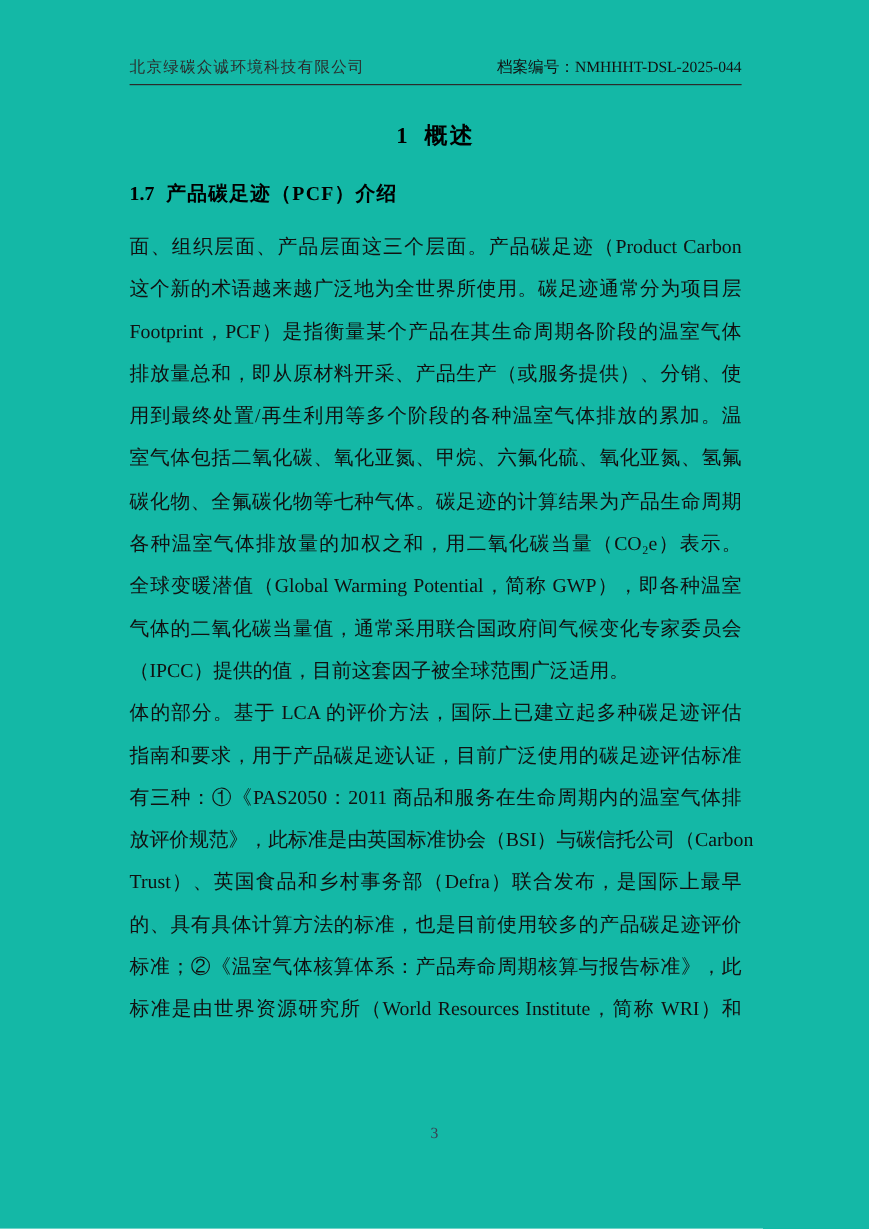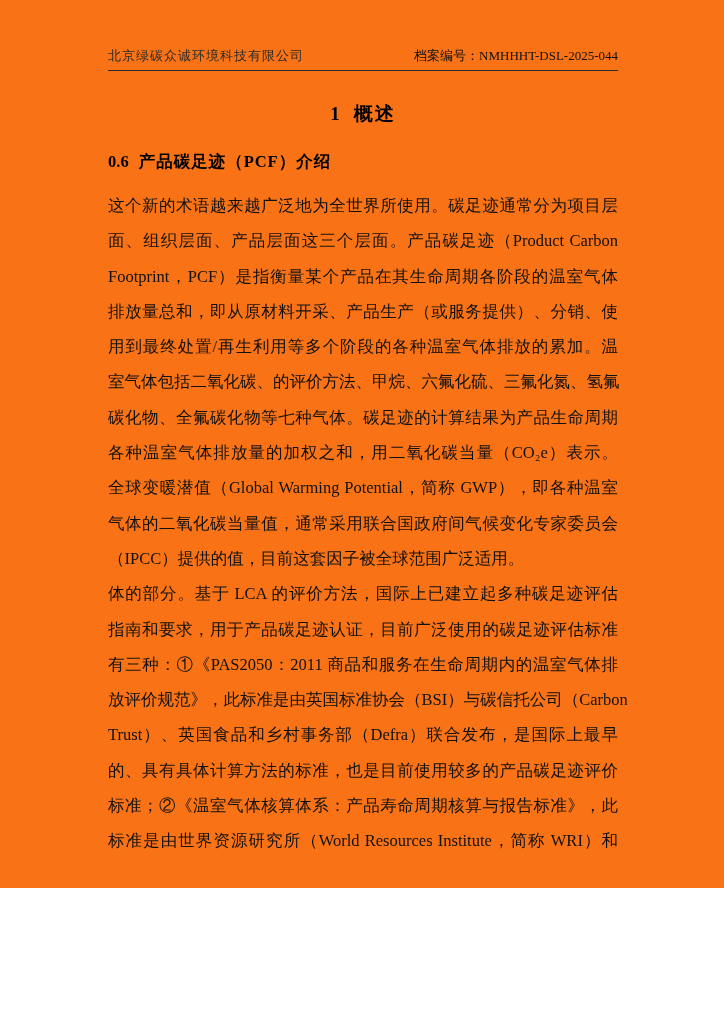--- a/index.html
+++ b/index.html
@@ -3,22 +3,22 @@
 <meta charset="utf-8">
 <style>
   html, body {
     margin: 0;
     padding: 0;
     background: #ffffff;
   }
   .page {
     position: relative;
     width: 724px;
-    height: 888px;
-    background: #f97316;
+    height: 1024px;
+    background: #14b8a6;
     font-family: "Liberation Serif", "DejaVu Serif", serif;
     color: #1a1a1a;
     overflow: hidden;
   }
   .content {
     position: absolute;
     left: 108px;
     top: 0;
     width: 510px;
   }
@@ -94,30 +94,30 @@
     <div class="doc-header">
       <span class="company">北京绿碳众诚环境科技有限公司</span>
       <span class="docno">档案编号：NMHHHT-DSL-2025-044</span>
     </div>
 
     <div class="h1">
       <span>1</span><span class="htxt">概述</span>
     </div>
 
     <div class="h2">
-      <span>0.6</span><span class="htxt">产品碳足迹（PCF）介绍</span>
+      <span>1.7</span><span class="htxt">产品碳足迹（PCF）介绍</span>
     </div>
 
     <div class="body-text">
+      <div class="bline">面、组织层面、产品层面这三个层面。产品碳足迹（Product Carbon</div>
       <div class="bline">这个新的术语越来越广泛地为全世界所使用。碳足迹通常分为项目层</div>
-      <div class="bline">面、组织层面、产品层面这三个层面。产品碳足迹（Product Carbon</div>
       <div class="bline">Footprint，PCF）是指衡量某个产品在其生命周期各阶段的温室气体</div>
       <div class="bline">排放量总和，即从原材料开采、产品生产（或服务提供）、分销、使</div>
       <div class="bline">用到最终处置/再生利用等多个阶段的各种温室气体排放的累加。温</div>
-      <div class="bline">室气体包括二氧化碳、的评价方法、甲烷、六氟化硫、三氟化氮、氢氟</div>
+      <div class="bline">室气体包括二氧化碳、氧化亚氮、甲烷、六氟化硫、氧化亚氮、氢氟</div>
       <div class="bline">碳化物、全氟碳化物等七种气体。碳足迹的计算结果为产品生命周期</div>
       <div class="bline">各种温室气体排放量的加权之和，用二氧化碳当量（CO₂e）表示。</div>
       <div class="bline">全球变暖潜值（Global Warming Potential，简称 GWP），即各种温室</div>
       <div class="bline">气体的二氧化碳当量值，通常采用联合国政府间气候变化专家委员会</div>
       <div class="bline lastline">（IPCC）提供的值，目前这套因子被全球范围广泛适用。</div>
 
       <div class="bline">体的部分。基于 LCA 的评价方法，国际上已建立起多种碳足迹评估</div>
       <div class="bline">指南和要求，用于产品碳足迹认证，目前广泛使用的碳足迹评估标准</div>
       <div class="bline">有三种：①《PAS2050：2011 商品和服务在生命周期内的温室气体排</div>
       <div class="bline">放评价规范》，此标准是由英国标准协会（BSI）与碳信托公司（Carbon</div>

